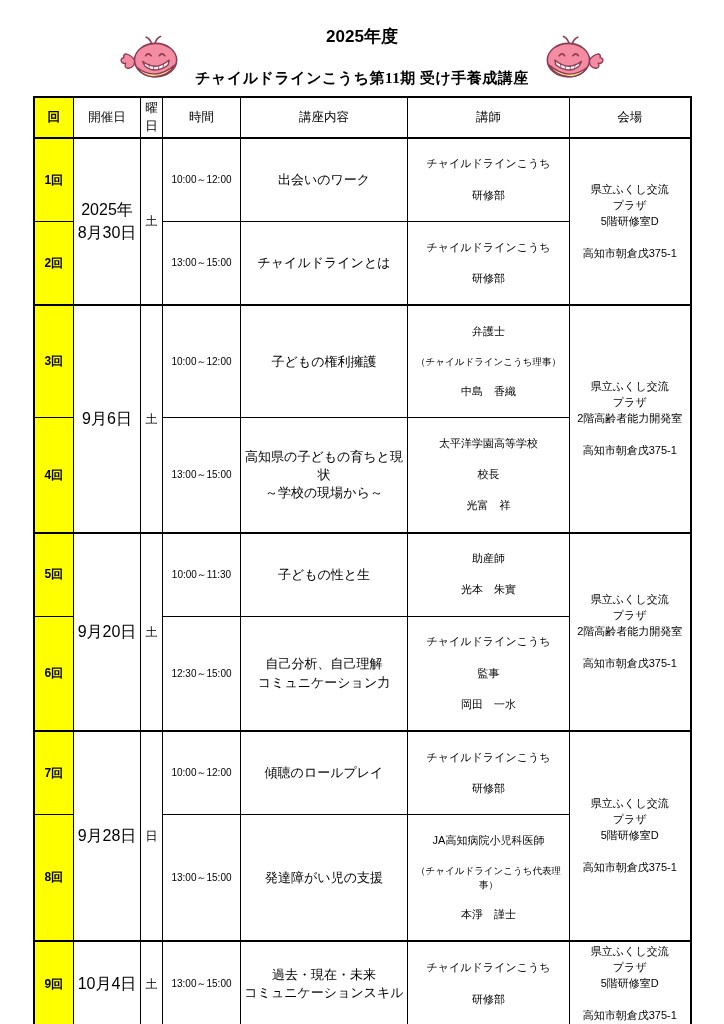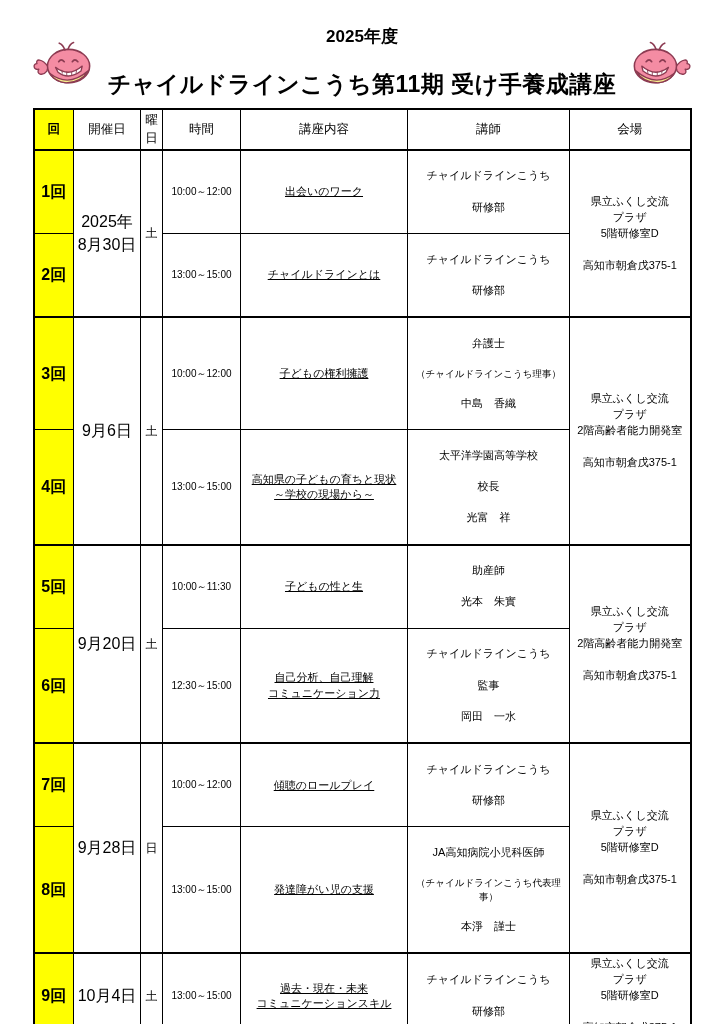--- a/index.html
+++ b/index.html
@@ -12,21 +12,21 @@
   }
   .page { width: 724px; height: 816px; position: relative; }
 
   
   .title-band {
     display: flex; align-items: center; justify-content: center;
     padding-top: 26px; margin-bottom: 8px; gap: 14px;
   }
   .titles { text-align: center; }
   .title-year { font-size: 17px; font-weight: bold; line-height: 1.3; }
-  .title-main { font-size: 23px; font-weight: bold; letter-spacing: 0.5px; margin-top: 21px; }
+  .title-main { font-size: 15px; font-weight: bold; letter-spacing: 0.5px; margin-top: 21px; font-family: Liberation Serif, serif; }
   .whale { width: 62px; height: 58px; flex: 0 0 auto; }
   .whale.flip { transform: scaleX(-1); }
 
   
   table.schedule {
     border-collapse: collapse;
     table-layout: fixed;
     width: 657px;
     margin: 0 auto;
     border: 2px solid #000;
@@ -36,25 +36,25 @@
     text-align: center;
     vertical-align: middle;
     padding: 2px 2px;
     font-size: 11px;
     line-height: 1.4;
     white-space: pre-line;
     overflow: hidden;
   }
   tr.gstart > td { border-top: 2px solid #000; }
   .schedule tr.hrow td { font-size: 12.5px; border-bottom: 2px solid #000; }
-  td.c-no { background: #ffff00; font-weight: bold; font-size: 16px; line-height: 1.25; }
+  td.c-no { background: #ffff00; font-weight: bold; font-size: 12px; line-height: 1.25; }
   td.c-date { font-size: 16px; }
   td.c-day  { font-size: 12px; }
   td.c-time { font-size: 10px; }
-  td.c-content { font-size: 11px; text-decoration: underline; }
+  td.c-content { font-size: 13px; }
   td.c-lect { font-size: 11px; }
   td.c-lect span { display: block; line-height: 1.45; }
   td.c-lect span.paren { font-size: 9.5px; text-align: center; }
   td.c-venue { font-size: 11px; line-height: 1.45; margin-left: 40px; }
 </style>
 </head>
 <body>
 
 <div class="page">
 

